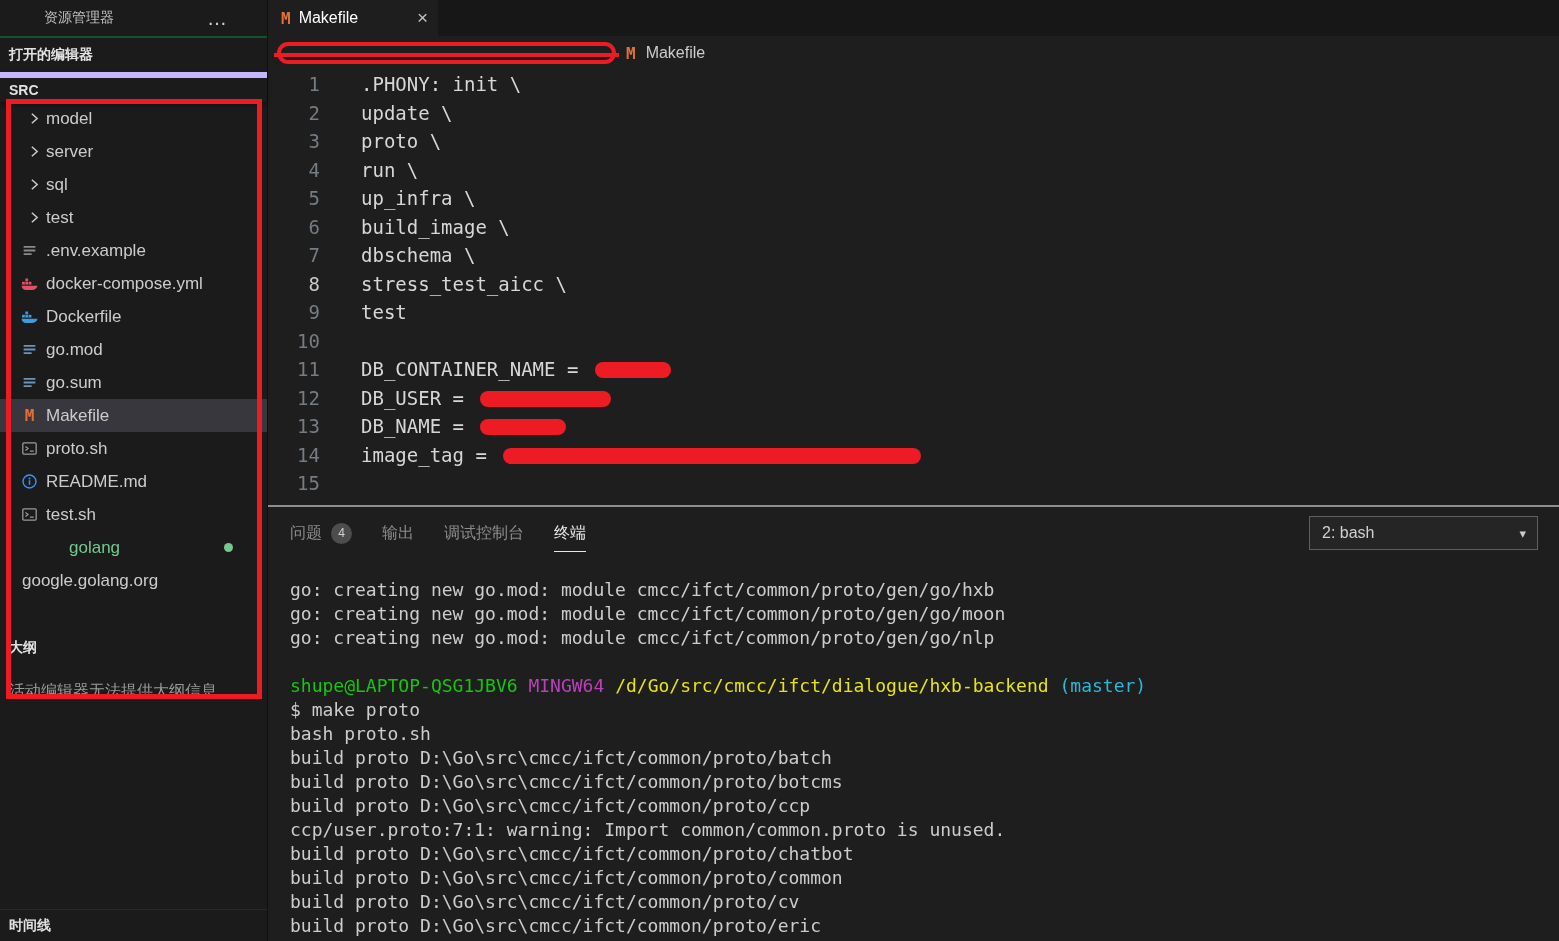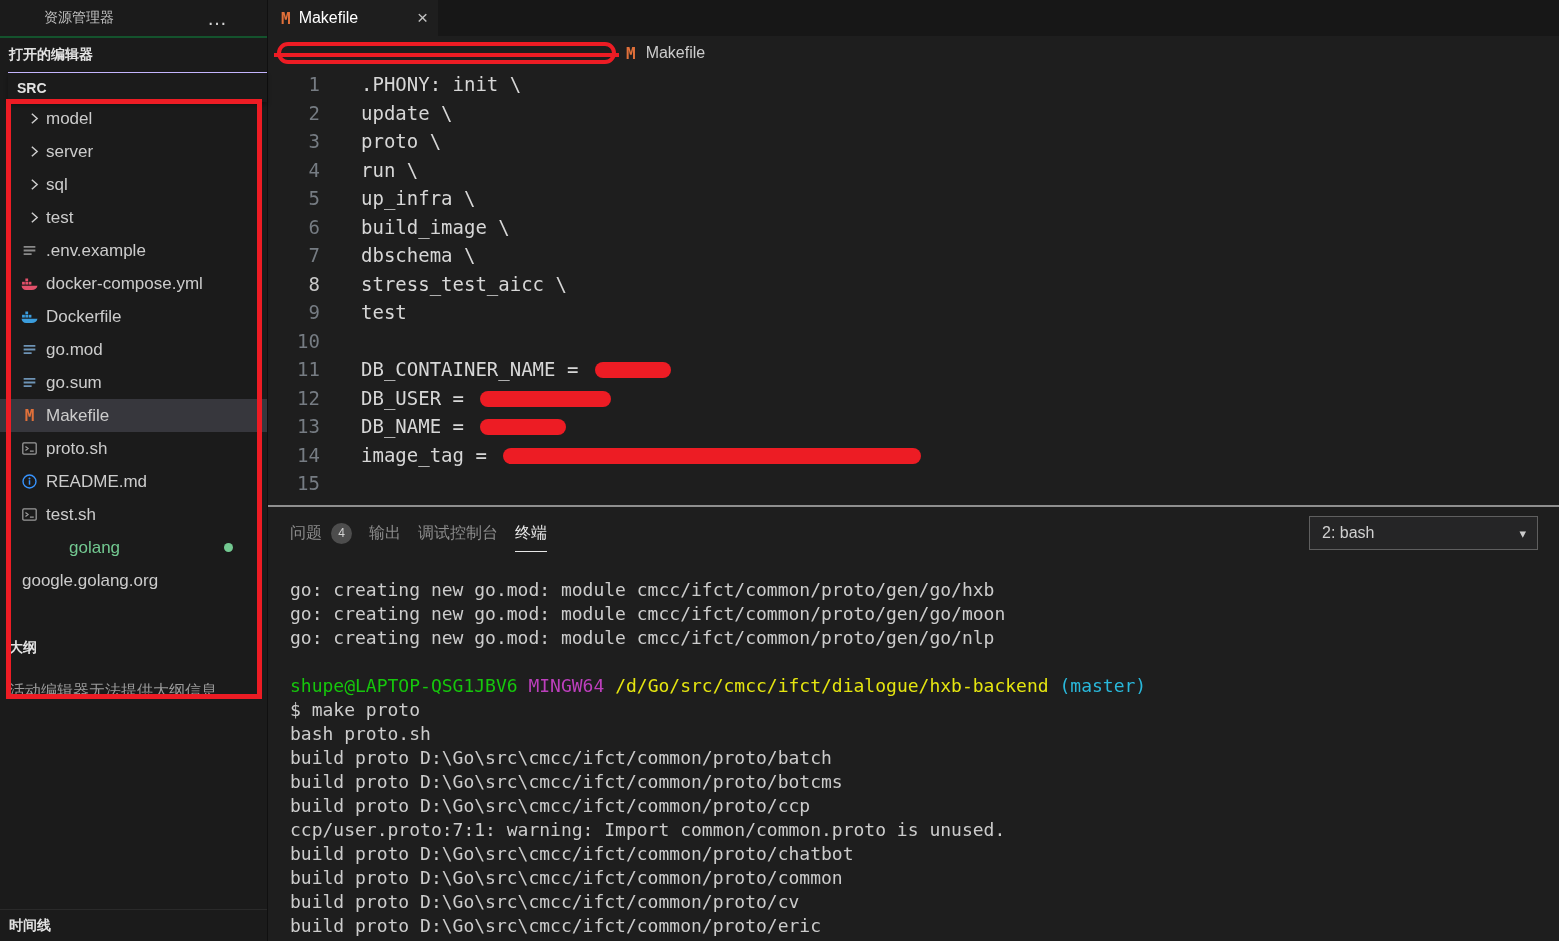--- a/index.html
+++ b/index.html
@@ -7,21 +7,21 @@
   body { background:#1e1e1e; color:#cccccc; font-family:"Liberation Sans", sans-serif; }
   .app { display:flex; width:1559px; height:941px; }
 
   
   .sidebar { position:relative; width:268px; flex:0 0 268px; background:#1b1b1b; border-right:1px solid #101010; }
   .side-title-row { height:36px; display:flex; align-items:center; justify-content:space-between; padding:0 38px 0 9px; }
   .side-title { font-size:14px; color:#c0c0c0;margin-left:35px; }
   .more { font-size:20px; color:#d4d4d4; cursor:pointer; line-height:10px; letter-spacing:2px; }
   .side-header { font-weight:bold; color:#e2e2e2; font-size:14px; padding:0 9px; display:flex; align-items:center; }
   .oe { height:36px; border-top:2px solid #14532d; }
-  .src { height:30px; border-top:1px solid #c4b5fd; box-shadow:0 3px 4px rgba(0,0,0,.35);margin-left:8px; }
+  .src { height:30px; border-top:6px solid #c4b5fd; box-shadow:0 3px 4px rgba(0,0,0,.35); }
   .file-tree { }
   .file-row { height:33px; display:flex; align-items:center; font-size:17px; color:#cccccc; cursor:pointer; }
   .file-row.folder { padding-left:26px; }
   .file-row.file { padding-left:21px; }
   .file-row.root { padding-left:22px; }
   .file-row.selected { background:#37373d; }
   .file-row .ic { width:17px; height:17px; display:inline-flex; align-items:center; justify-content:center; flex:0 0 17px; }
   .file-row.folder .ic { margin-right:3px; }
   .file-row.file .ic { margin-right:8px; }
   .file-label { white-space:nowrap; }
@@ -47,21 +47,21 @@
   .code { flex:1; font-family:"DejaVu Sans Mono", monospace; font-size:19px; line-height:28.5px; overflow:hidden; }
   .code-line { height:28.5px; display:flex; white-space:pre; }
   .ln { width:52px; flex:0 0 52px; text-align:right; color:#767c83; }
   .ln.active { color:#c8c8c8; }
   .ct { padding-left:41px; color:#d7d7d7; }
   .redact { display:inline-block; height:16px; border-radius:8px; background:var(--annotation-red,#ed1c24); vertical-align:-2px; margin-left:5px; }
 
   
   .panel { height:436px; border-top:2px solid #8f8f8f; background:#1e1e1e; display:flex; flex-direction:column; }
   .panel-bar { height:52px; display:flex; align-items:center; padding:0 21px 0 22px; flex:0 0 52px; }
-  .panel-tabs { display:flex; gap:17px; align-items:stretch; height:100%; }
+  .panel-tabs { display:flex; gap:30px; align-items:stretch; height:100%; }
   .ptab { font-size:16px; color:#8c8c8c; display:flex; align-items:center; gap:9px; position:relative; cursor:pointer; }
   .ptab.active { color:#e7e7e7; }
   .ptab.active::after { content:""; position:absolute; bottom:7px; left:0; right:0; height:1px; background:#e7e7e7; }
   .badge { min-width:21px; height:21px; border-radius:11px; background:#4d4d4d; color:#d2d2d2; font-size:12px; display:inline-flex; align-items:center; justify-content:center; padding:0 5px; }
   .term-select { margin-left:auto; width:229px; height:34px; background:#252526; border:1px solid #5f5f5f; display:flex; align-items:center; justify-content:space-between; padding:0 11px 0 12px; font-size:16px; color:#d0d0d0; cursor:pointer; }
   .chev { font-size:13px; color:#cccccc; }
   .terminal { padding:19px 0 0 22px; font-family:"DejaVu Sans Mono", monospace; font-size:18px; line-height:24px; color:#cccccc; white-space:pre; overflow:hidden; }
   .term-line { height:24px; }
 </style>
 </head>

